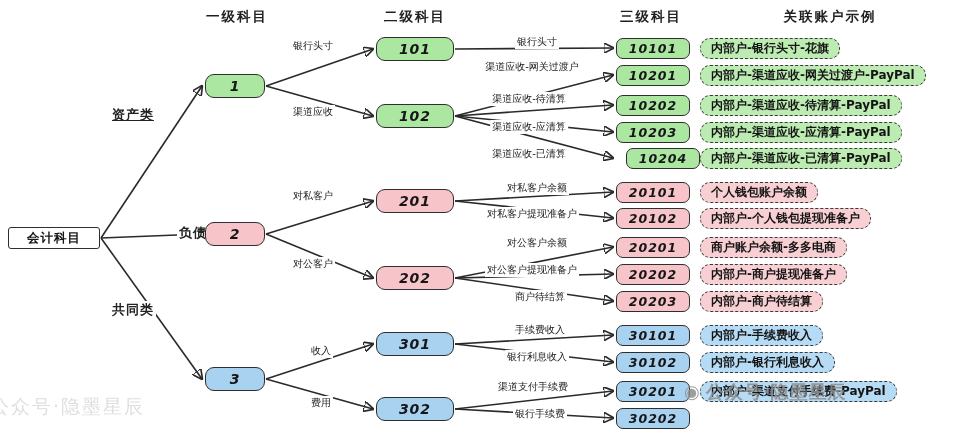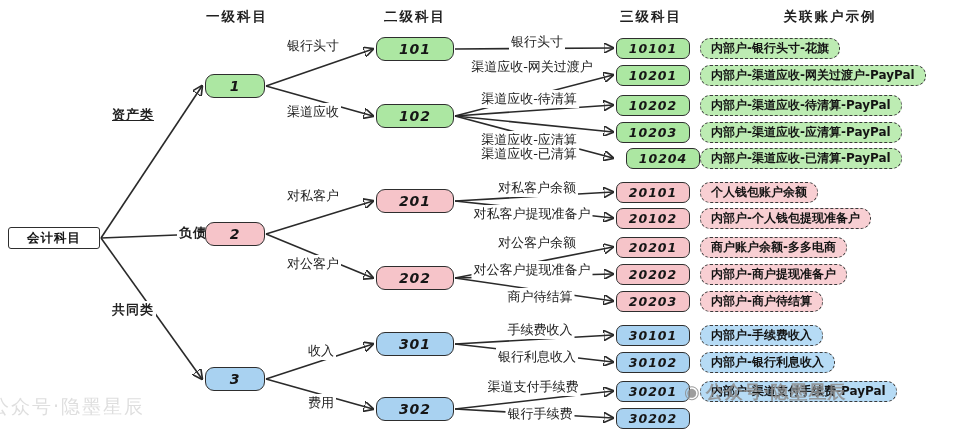--- a/index.html
+++ b/index.html
@@ -18,21 +18,21 @@
   .node-pink{background:var(--pink)}
   .node-blue{background:var(--blue)}
   .node-num{font-size:14px;font-style:italic;letter-spacing:1px}
   .node-l3{font-size:12.5px;font-style:italic;letter-spacing:1px;border-radius:7px;border-width:1.6px}
   .example{position:absolute;display:flex;align-items:center;height:21px;padding:0 10px;
     border:1.6px dashed #3a3a3a;border-radius:10px;font-size:12px;font-weight:bold;
     color:#141414;white-space:nowrap;z-index:3}
   .ex-green{background:var(--green-lt)}
   .ex-pink{background:var(--pink-lt)}
   .ex-blue{background:var(--blue-lt)}
-  .edge-label{position:absolute;transform:translate(-50%,-50%);font-size:13px;color:#222;
+  .edge-label{position:absolute;transform:translate(-50%,-50%);font-size:10px;color:#222;
     background:#fff;padding:0 2px;white-space:nowrap;z-index:2}
   .branch-label{font-size:13px;font-weight:600;letter-spacing:1px}
   .wm{position:absolute;display:flex;align-items:center;gap:5px;white-space:nowrap;z-index:6;pointer-events:none}
   .wm-left{left:-10px;top:394px;font-size:19px;letter-spacing:2px;color:#c4c4c4;opacity:.55}
   .wm-right{left:684px;top:380px;font-size:18px;letter-spacing:1px;color:#8d8d8d;opacity:.85;font-weight:bold}
   .wm-icon{font-size:18px;line-height:1}
 </style>
 </head>
 <body>
 
@@ -122,21 +122,21 @@
     <div class="edge-label branch-label" style="left: 133px; top: 310px;">共同类</div>
     <div class="edge-label" style="left: 313px; top: 46px;">银行头寸</div>
     <div class="edge-label" style="left: 313px; top: 112px;">渠道应收</div>
     <div class="edge-label" style="left: 313px; top: 196px;">对私客户</div>
     <div class="edge-label" style="left: 313px; top: 264px;">对公客户</div>
     <div class="edge-label" style="left: 321px; top: 351px;">收入</div>
     <div class="edge-label" style="left: 321px; top: 403px;">费用</div>
     <div class="edge-label" style="left: 537px; top: 42px;">银行头寸</div>
     <div class="edge-label" style="left: 532px; top: 67px;">渠道应收-网关过渡户</div>
     <div class="edge-label" style="left: 529px; top: 99px;">渠道应收-待清算</div>
-    <div class="edge-label" style="left: 529px; top: 140px;">渠道应收-应清算</div>
+    <div class="edge-label" style="left: 529px; top: 127px;">渠道应收-应清算</div>
     <div class="edge-label" style="left: 529px; top: 154px;">渠道应收-已清算</div>
     <div class="edge-label" style="left: 537px; top: 188px;">对私客户余额</div>
     <div class="edge-label" style="left: 532px; top: 214px;">对私客户提现准备户</div>
     <div class="edge-label" style="left: 537px; top: 243px;">对公客户余额</div>
     <div class="edge-label" style="left: 532px; top: 270px;">对公客户提现准备户</div>
     <div class="edge-label" style="left: 540px; top: 297px;">商户待结算</div>
     <div class="edge-label" style="left: 540px; top: 330px;">手续费收入</div>
     <div class="edge-label" style="left: 537px; top: 357px;">银行利息收入</div>
     <div class="edge-label" style="left: 533px; top: 387px;">渠道支付手续费</div>
     <div class="edge-label" style="left: 540px; top: 414px;">银行手续费</div>

